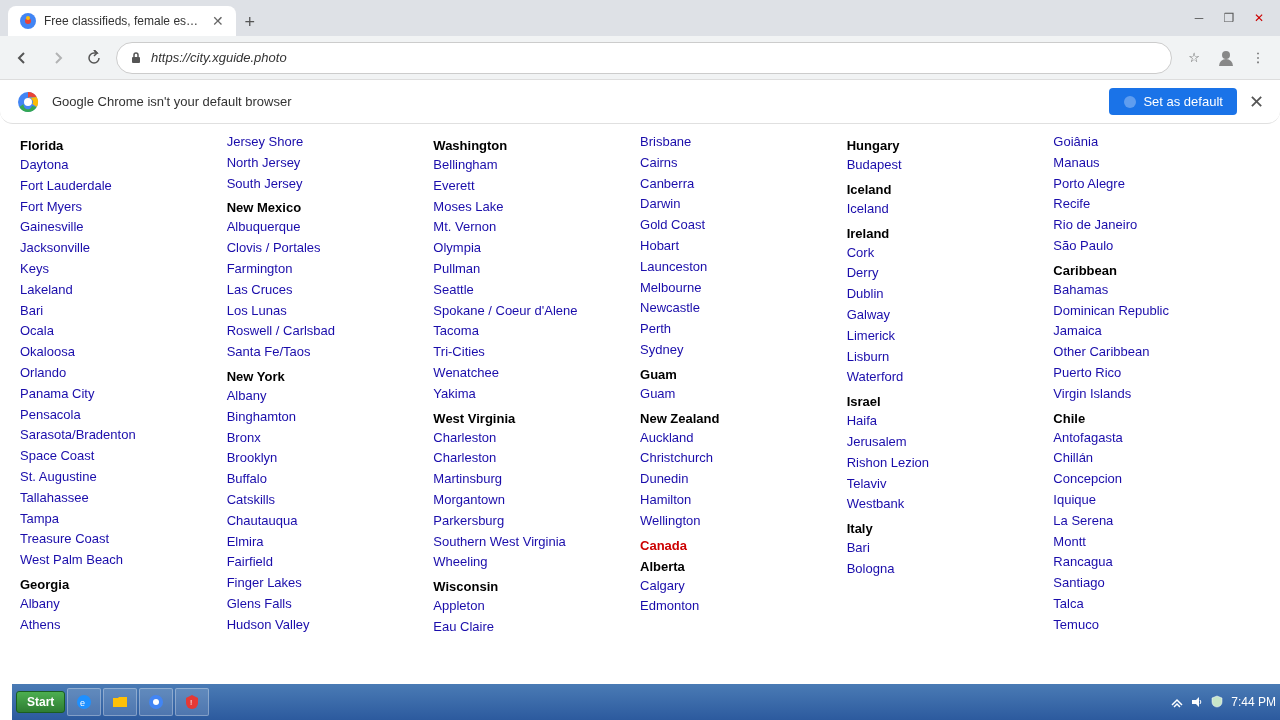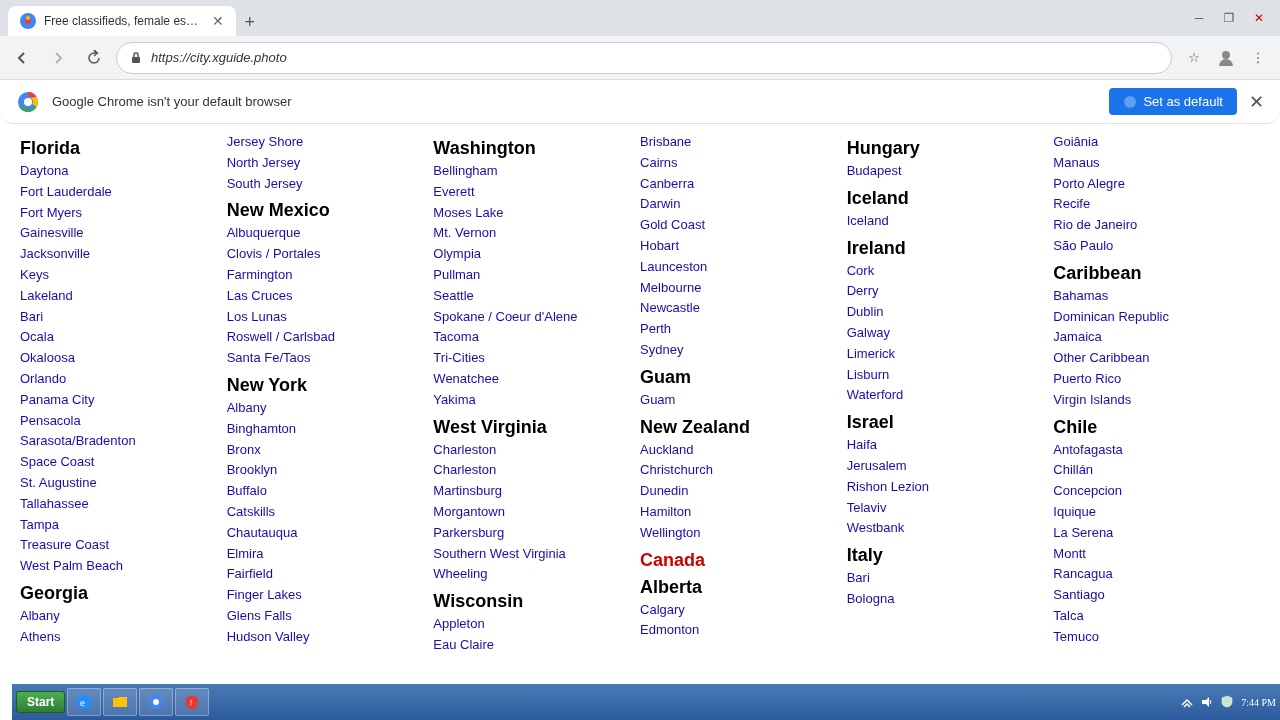--- a/index.html
+++ b/index.html
@@ -148,21 +148,21 @@
       padding: 0 20px;
       gap: 0;
     }
     .col {
       flex: 1;
       min-width: 180px;
       padding-right: 10px;
     }
     .region-heading {
       font-weight: bold;
-      font-size: 18px;
+      font-size: 13px;
       color: #000;
       margin-top: 6px;
       margin-bottom: 2px;
     }
     .region-heading.red {
       color: #cc0000;
     }
     .city-link {
       display: block;
       color: #1a0dab;
@@ -210,23 +210,22 @@
     .taskbar-right {
       margin-left: auto;
       display: flex;
       align-items: center;
       gap: 6px;
       color: white;
       font-size: 11px;
     }
     .taskbar-clock {
       color: white;
-      font-size: 10px;
+      font-size: 12px;
       text-align: left;
-      font-family: Liberation Serif, serif;
     }
     .sys-tray {
       display: flex; align-items: center; gap: 4px;
     }
     .tray-icon {
       width: 16px; height: 16px;
       display: flex; align-items: center; justify-content: center;
       font-size: 12px;
     }
   </style>

